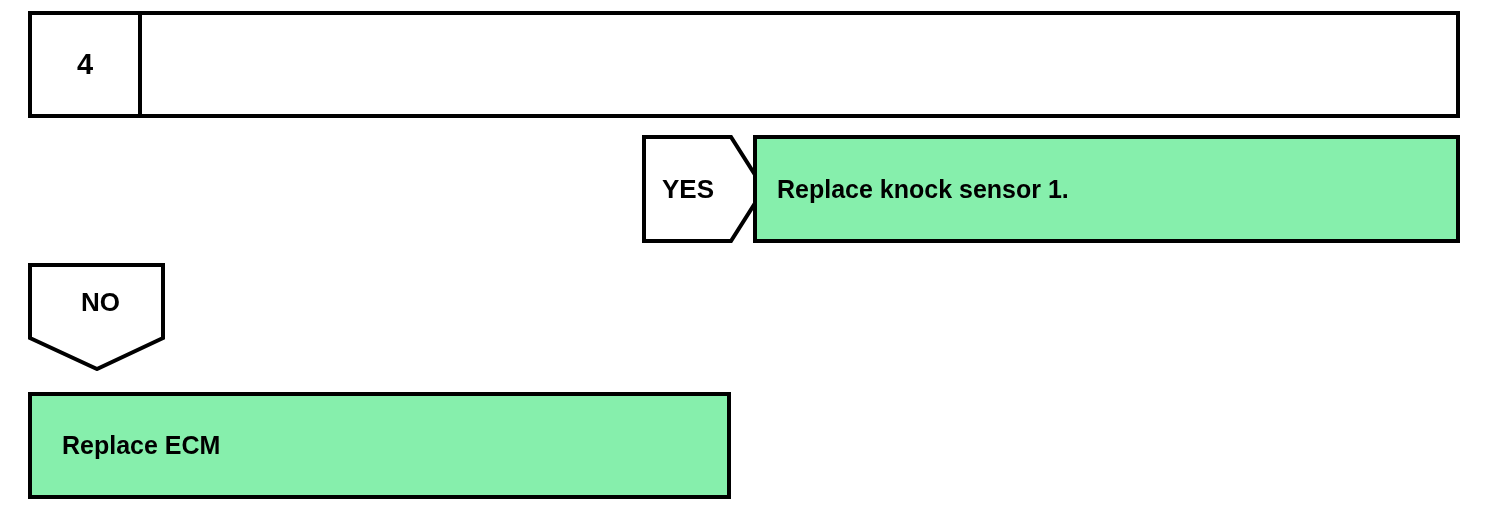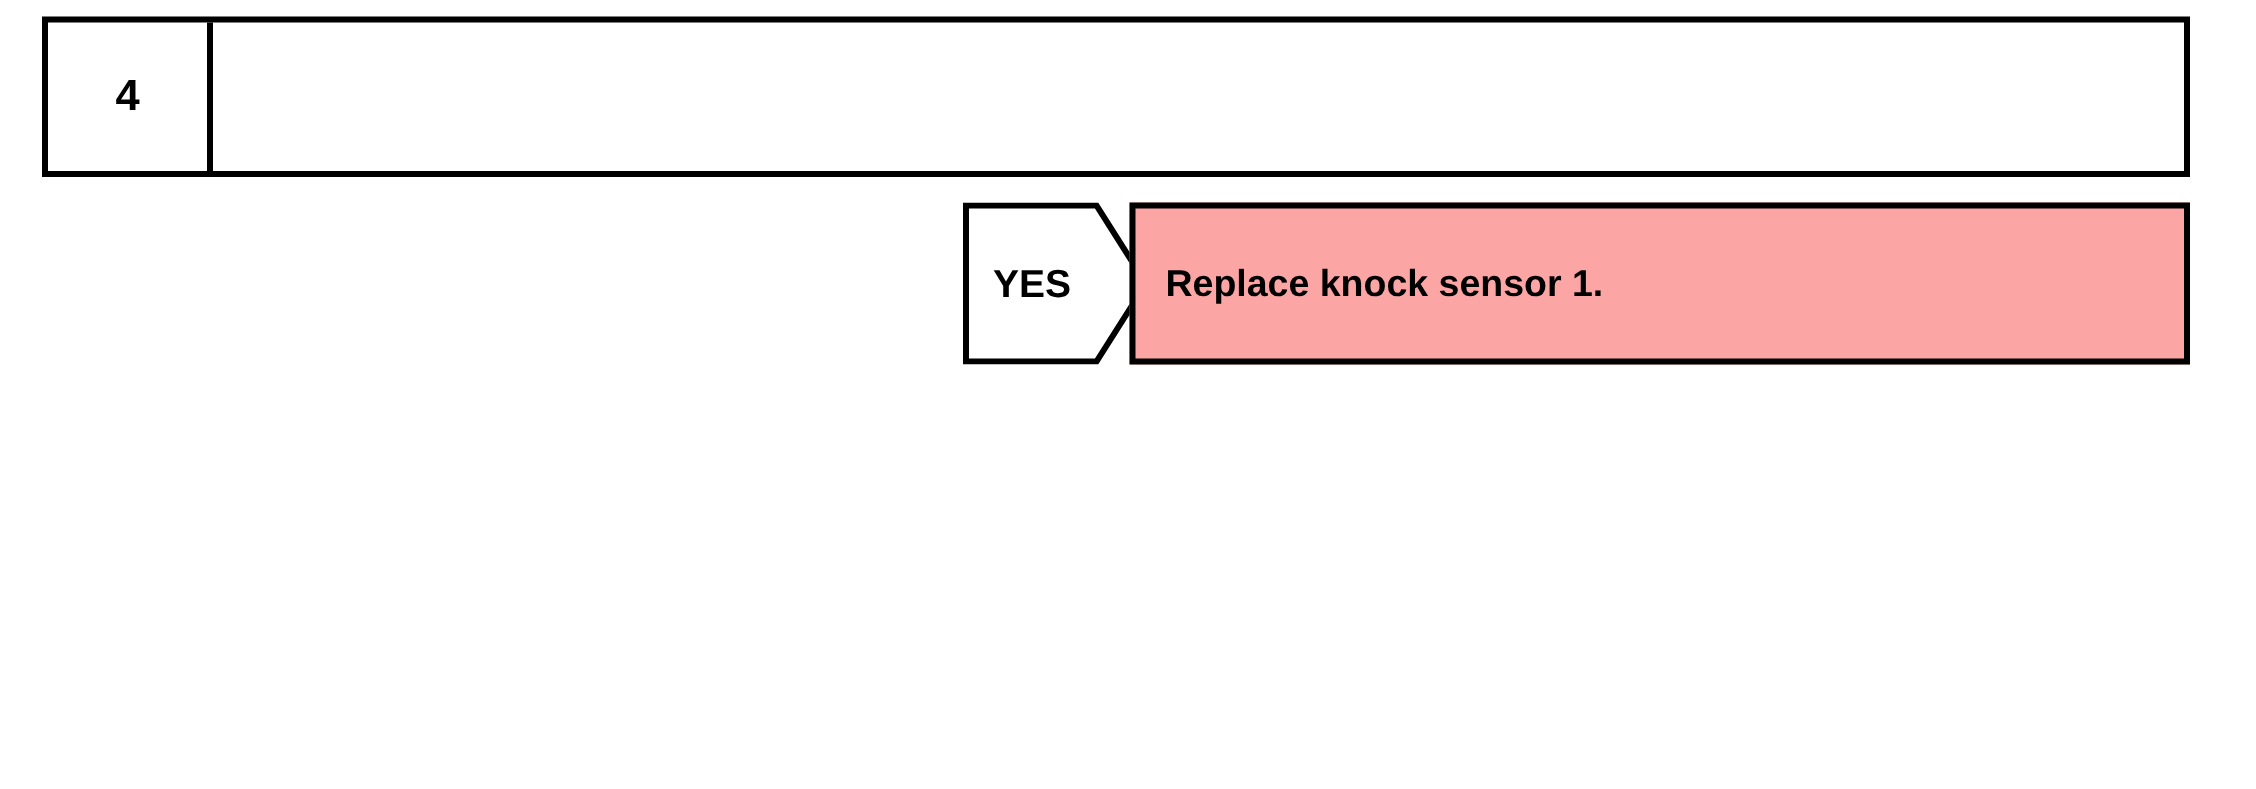--- a/index.html
+++ b/index.html
@@ -117,21 +117,21 @@
     font-size: 26px;
     font-weight: bold;
     line-height: 1;
   }
 
   
   .action-box {
     position: absolute;
     box-sizing: border-box;
     border: 4px solid #000000;
-    background: #fca5a5;
+    background: #86efac;
     display: flex;
     align-items: center;
   }
   .action-box .action-text {
     font-size: 25px;
     font-weight: bold;
     line-height: 1.15;
     white-space: nowrap;
   }
 
@@ -165,15 +165,24 @@
     <svg viewBox="0 0 124 108" width="124" height="108">
       <polygon points="2,2 89,2 122,54 89,106 2,106" fill="#ffffff" stroke="#000000" stroke-width="4" stroke-linejoin="miter"></polygon>
     </svg>
     <div class="yes-label">YES</div>
   </div>
 
   <div class="action-box action-box--yes">
     <span class="action-text">Replace knock sensor 1.</span>
   </div>
 
+  <div class="no-branch">
+    <svg viewBox="0 0 137 108" width="137" height="108">
+      <polygon points="2,2 135,2 135,75 69,106 2,75" fill="#ffffff" stroke="#000000" stroke-width="4" stroke-linejoin="miter"></polygon>
+    </svg>
+    <div class="no-label">NO</div>
+  </div>
 
+  <div class="action-box action-box--no">
+    <span class="action-text">Replace ECM</span>
+  </div>
 
 </div>
 
 </body></html>

